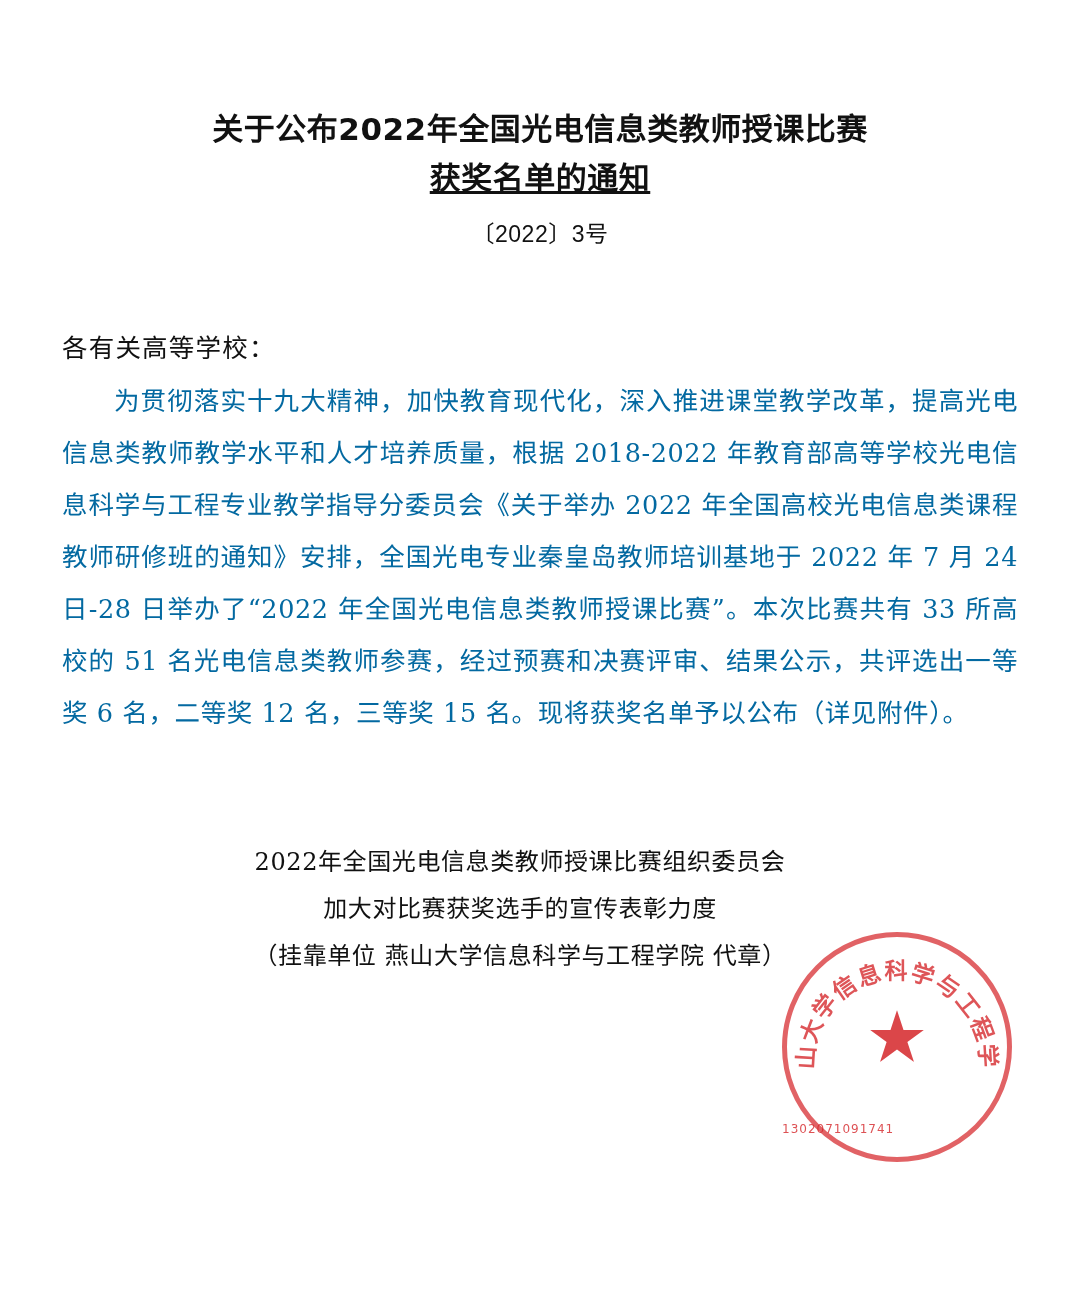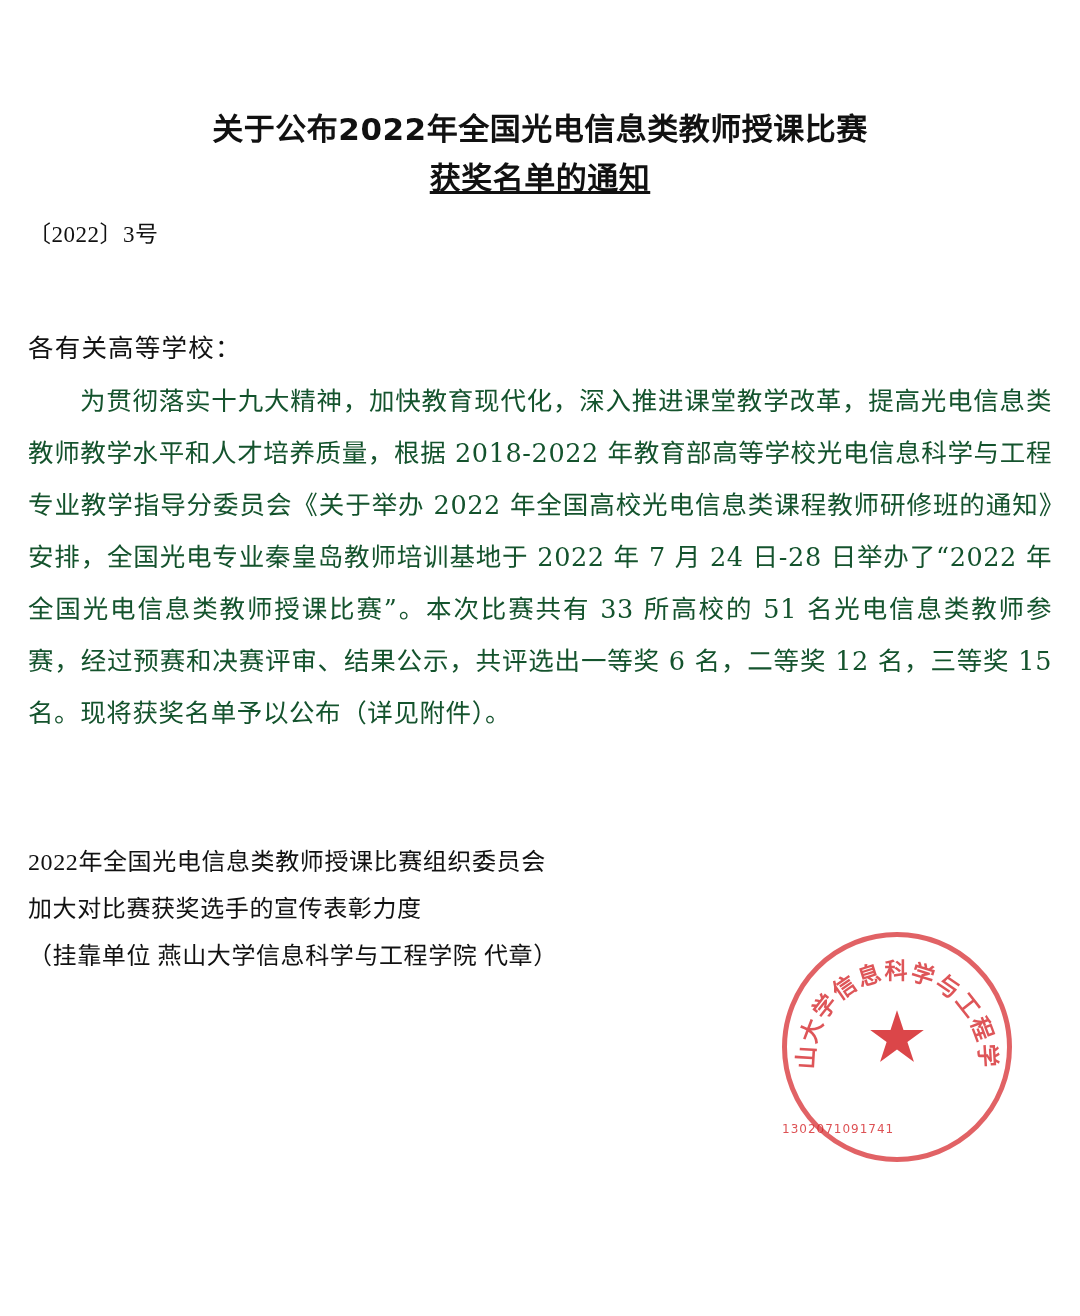--- a/index.html
+++ b/index.html
@@ -13,73 +13,73 @@
     position: relative;
     font-family: "DejaVu Serif", "Liberation Serif", serif;
     color: #1a1a1a;
     overflow: hidden;
   }
   .page {
     position: relative;
     width: 1080px;
     height: 1316px;
     box-sizing: border-box;
-    padding: 0 28px;
+    padding: 0 62px;
   }
   .doc-title {
     text-align: center;
     font-family: "DejaVu Sans", "Liberation Sans", sans-serif;
     font-weight: bold;
     font-size: 31px;
     line-height: 49px;
     letter-spacing: 0.5px;
     padding-top: 105px;
     color: #111;
   }
   .doc-title .line2 {
     display: block;
     text-decoration: underline;
   }
   .doc-number {
-    text-align: left;
-    font-family: Liberation Serif, serif;
+    text-align: center;
+    font-family: Liberation Sans, sans-serif;
     font-size: 23px;
     margin-top: 12px;
     letter-spacing: 0.5px;
     color: #111;
   }
   .salutation {
     margin-top: 82px;
     font-size: 25.5px;
     line-height: 34px;
     letter-spacing: 1.2px;
     color: #111;
   }
   .body-par {
     font-size: 25.5px;
     line-height: 52px;
     text-align: justify;
     text-justify: inter-ideograph;
     text-indent: 52px;
     letter-spacing: 0.6px;
     margin-top: 10px;
-    color: #14532d;
+    color: #0369a1;
   }
   .body-par.p2 {
     margin-top: 14px;
   }
   .signature-block {
     margin-top: 100px;
+    text-align: center;
     font-size: 24px;
     line-height: 47px;
     letter-spacing: 0.6px;
     color: #111;
     position: relative;
     padding-right: 40px;
-    font-family: Liberation Serif, serif;
   }
   .sig-line {
     display: block;
   }
   .sig-date {
     display: block;
     letter-spacing: 0.5px;
   }
   
   .seal {

